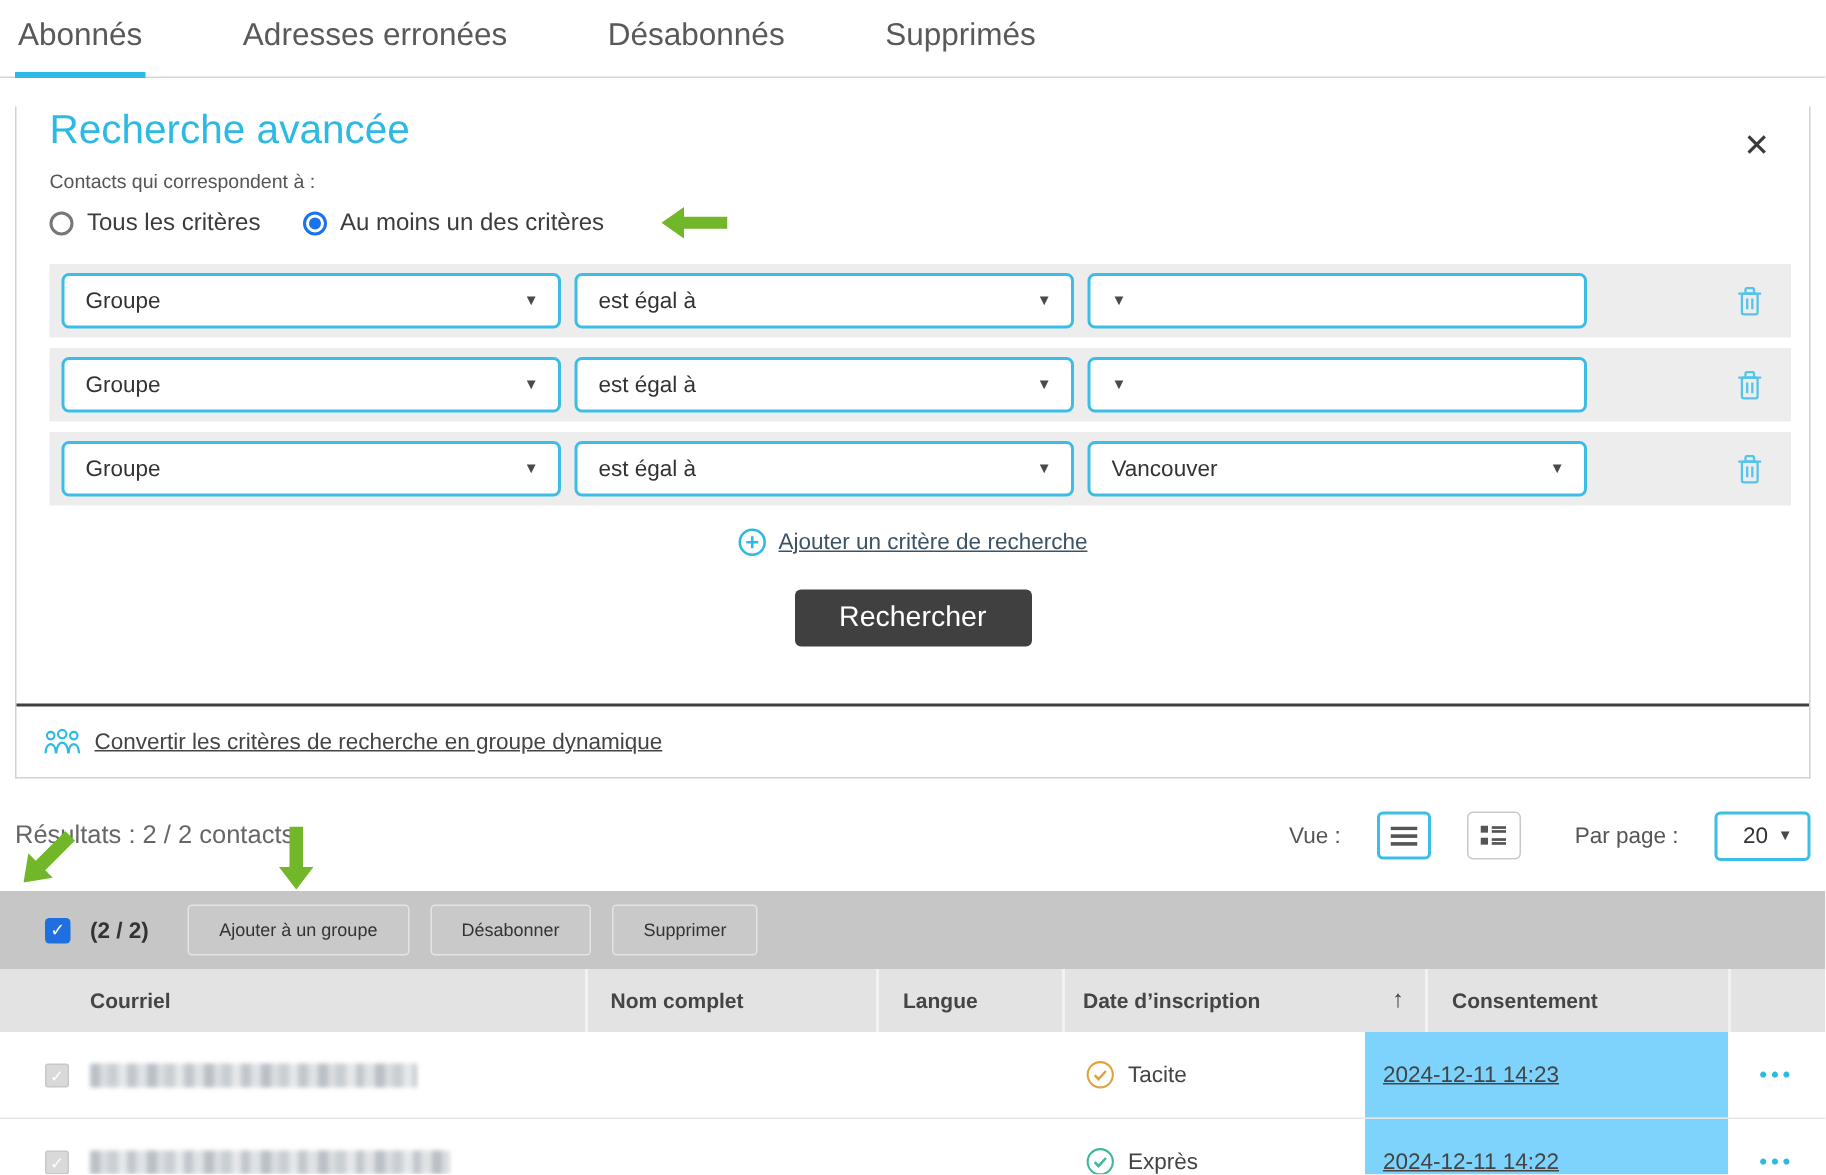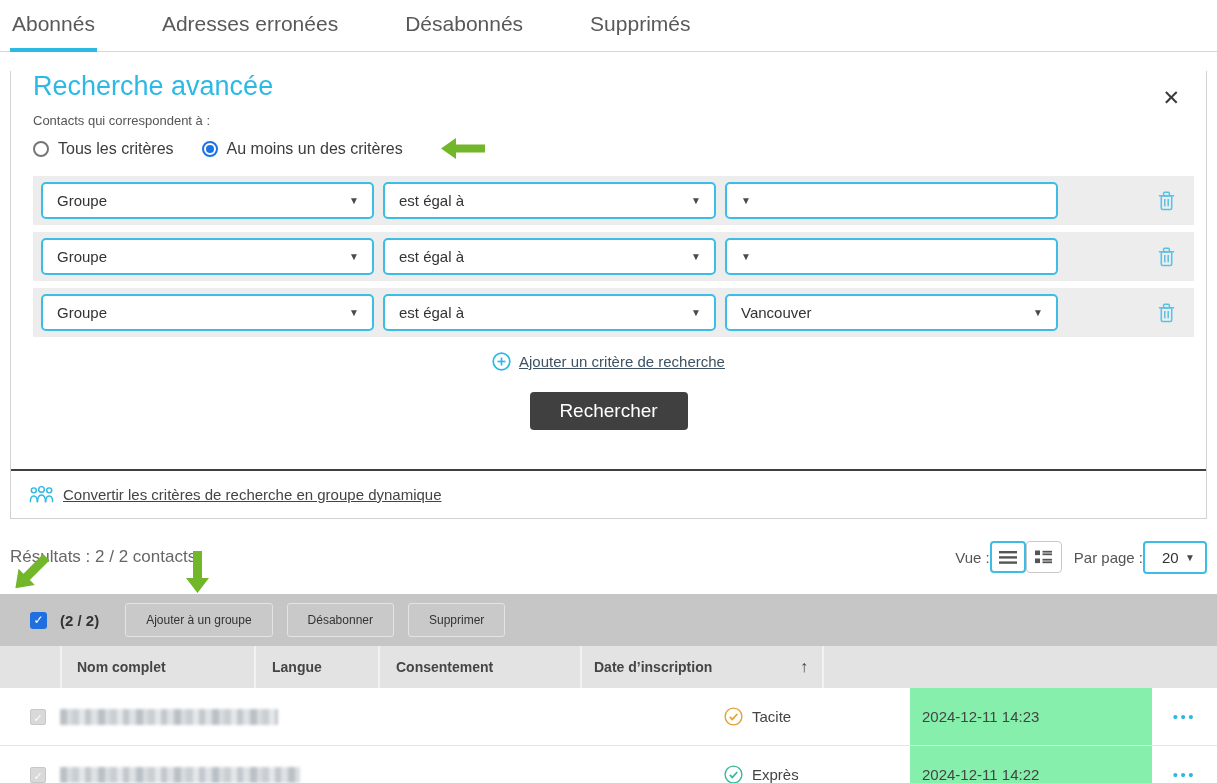--- a/index.html
+++ b/index.html
@@ -35,21 +35,21 @@
   .add-criteria-link{color:#3d5264;font-size:15px;text-decoration:underline;display:inline-flex;align-items:center;gap:8px;cursor:pointer;}
   .search-btn{display:block;margin:17px auto 0;width:158px;height:38px;background:#404040;color:#fff;border:none;border-radius:4px;
               font-size:19px;font-family:inherit;cursor:pointer;}
   .panel-footer{position:absolute;left:0;right:0;bottom:0;height:49px;border-top:2px solid #404040;display:flex;align-items:center;
                 padding-left:18px;box-sizing:border-box;gap:9px;}
   .footer-link{color:#444;font-size:15px;text-decoration:underline;cursor:pointer;}
 
   
   .results-bar{display:flex;align-items:center;margin:20px 10px 0;height:36px;}
   .results-summary{font-size:17px;color:#666;}
-  .results-controls{margin-left:auto;display:flex;align-items:center;gap:0;font-size:15px;color:#555;}
+  .results-controls{margin-left:auto;display:flex;align-items:center;gap:24px;font-size:15px;color:#555;}
   .view-btn{width:36px;height:32px;border:1px solid #c9c9c9;border-radius:4px;background:#fff;display:flex;align-items:center;
             justify-content:center;cursor:pointer;box-sizing:border-box;padding:0;}
   .view-btn.active{border:2px solid #3bbde6;}
   .per-page-label{margin-left:12px;}
   .per-page{width:64px;height:33px;border:2px solid #3bbde6;border-radius:4px;display:flex;align-items:center;
             justify-content:space-between;padding:0 10px 0 17px;font-size:15px;color:#333;cursor:pointer;box-sizing:border-box;}
   .per-page .caret{font-size:10px;color:#4a4a4a;}
 
   
   .toolbar{margin-top:19px;height:52px;background:#c6c6c6;display:flex;align-items:center;padding-left:30px;box-sizing:border-box;}
@@ -74,21 +74,21 @@
   .sort-arrow{font-weight:normal;font-size:16px;color:#444;cursor:pointer;}
 
   .row{display:flex;height:57px;align-items:center;font-size:15px;color:#444;border-bottom:1px solid #e6e6e6;background:#fff;}
   .row-checkbox{width:16px;height:16px;border-radius:2px;background:#d9d9d9;border:1px solid #c8c8c8;color:#fff;font-size:11px;
                 line-height:16px;text-align:center;box-sizing:border-box;flex:none;}
   .email-blur{height:16px;border-radius:1px;filter:blur(1.4px);opacity:.8;
     background:repeating-linear-gradient(90deg,#a9b1b9 0 7px,#d0d5d9 7px 12px,#bcc3c9 12px 19px,#dfe2e5 19px 25px,#b3bac1 25px 31px,#d7dbdf 31px 38px);}
   .email-blur.w1{width:218px;}
   .email-blur.w2{width:240px;}
   .consent{display:flex;align-items:center;gap:9px;}
-  .date-cell{background:#86efac;}
+  .date-cell{background:#7dd3fc;text-decoration:underline;}
   .row-menu{color:#2cb9e4;font-size:15px;letter-spacing:2.5px;cursor:pointer;}
 
   
   .annot{position:absolute;pointer-events:none;}
   .annot-checkbox{left:18px;top:550px;transform:rotate(45deg);}
   .annot-addgroup{left:186px;top:551px;}
 </style>
 </head>
 <body>
 
@@ -253,27 +253,28 @@
   <div class="toolbar">
     <span class="checkbox">✓</span>
     <span class="sel-count">(2 / 2)</span>
     <button class="tb-btn">Ajouter à un groupe</button>
     <button class="tb-btn">Désabonner</button>
     <button class="tb-btn">Supprimer</button>
   </div>
 
   <div class="table-header">
     <div class="col col-check"></div>
+    <div class="col col-email">Courriel</div>
     <div class="col col-name">Nom complet</div>
     <div class="col col-langue">Langue</div>
-    <div class="col col-consent">Consentement</div>
     <div class="col col-date">
       <span>Date d’inscription</span>
       <span class="sort-arrow">↑</span>
     </div>
+    <div class="col col-consent">Consentement</div>
     <div class="col col-actions"></div>
   </div>
 
   <div class="row">
     <div class="col col-check">
         <span class="row-checkbox">✓</span>
       </div>
     <div class="col col-email">
         <span class="email-blur w1"></span>
       </div>

